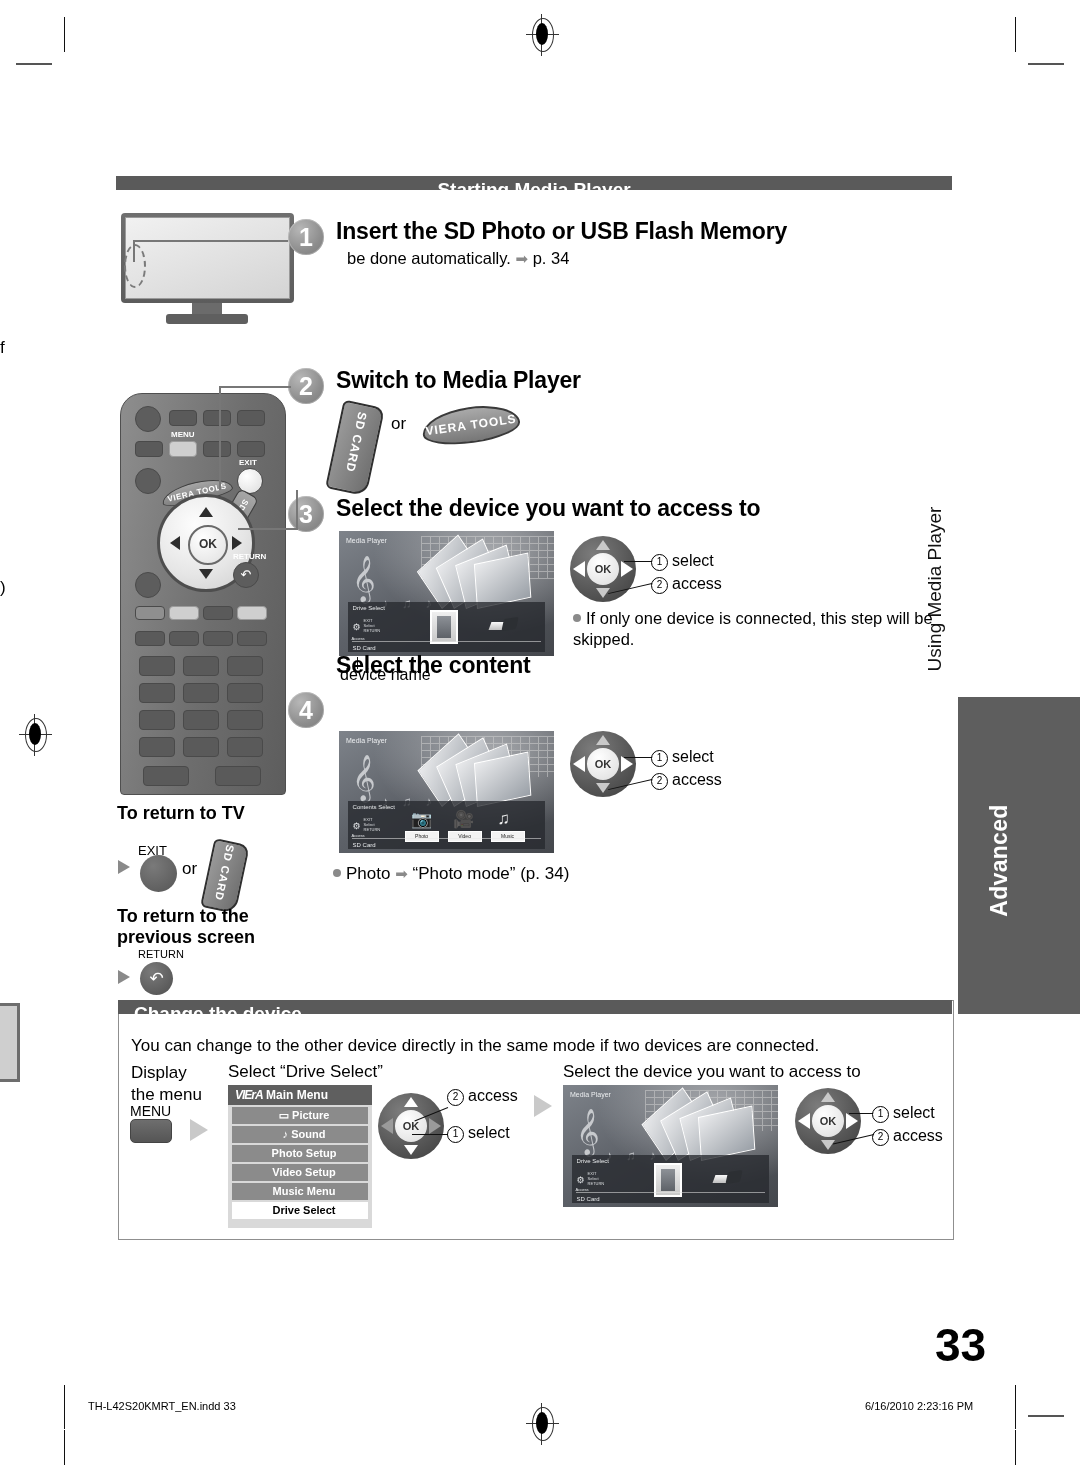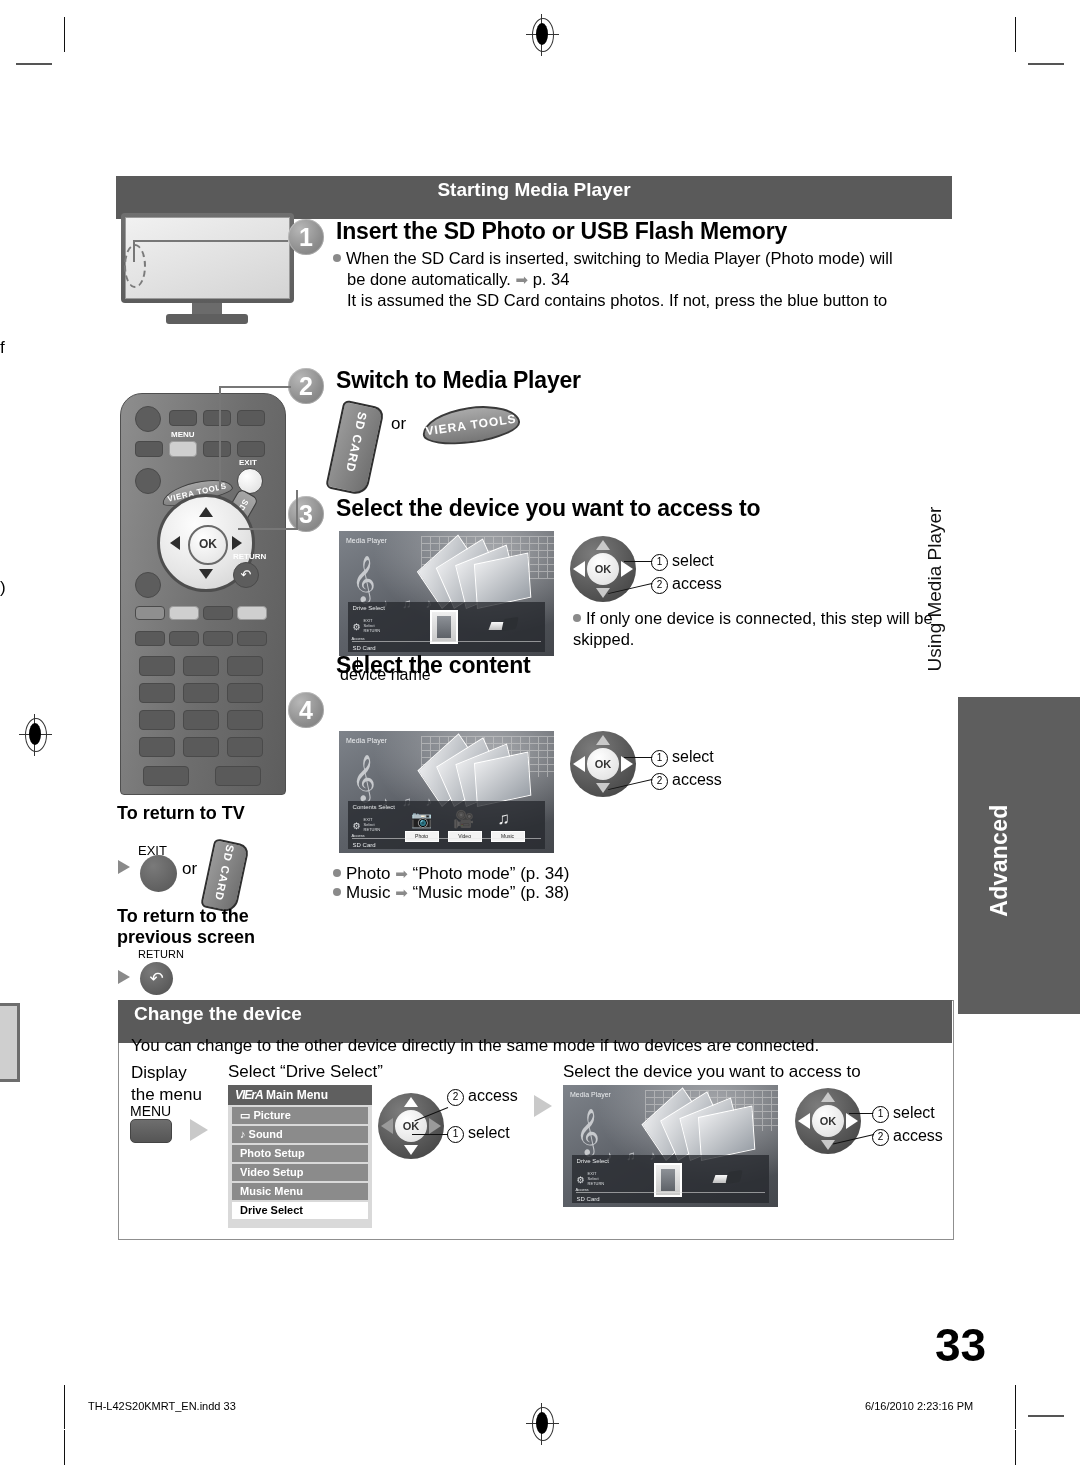--- a/index.html
+++ b/index.html
@@ -34,21 +34,21 @@
     left:915px;top:495px;width:40px;height:190px;
   }
   #running-head .vlabel{
     position:absolute;left:-75px;top:83px;width:190px;text-align:center;
     transform:rotate(-90deg);font-size:19px;color:#111;
   }
 
   
   .barhead{
     background:#5a5a5a;color:#fff;font-weight:bold;font-size:19px;
-    height:43px;line-height:27px;
+    height:14px;line-height:27px;
   }
   #starting-bar{left:116px;top:176px;width:836px;text-align:center;}
   #change-bar{left:118px;top:1000px;width:834px;text-align:left;padding-left:16px;box-sizing:border-box;}
 
   
   .stepnum{
     width:36px;height:36px;border-radius:50%;
     background:radial-gradient(circle at 34% 28%,#b7b7b7,#8d8d8d 62%,#7a7a7a);
     color:#fff;font-weight:bold;font-size:25px;text-align:center;line-height:36px;
     box-shadow:inset 0 0 0 1px rgba(255,255,255,.25);
@@ -200,21 +200,21 @@
 
   
   #viera-menu{position:absolute;left:228px;top:1085px;width:144px;height:143px;background:#d9d9d9;}
   #viera-menu .mtitle{
     height:20px;background:#5f5f5f;color:#fff;font-size:12px;font-weight:bold;
     line-height:20px;padding-left:7px;
   }
   #viera-menu .mtitle .vlogo{font-style:italic;letter-spacing:-1px;font-weight:bold;}
   #viera-menu .mrow{
     height:17px;margin:2px 4px;background:#8b8b8b;color:#fff;font-size:11px;font-weight:bold;
-    line-height:17px;padding-left:8px;
+    line-height:17px;padding-left:8px;text-align:center;
   }
   #viera-menu .mrow.sel{background:#fff;color:#000;}
 
   .menubtn{
     position:absolute;width:40px;height:22px;background:linear-gradient(#6e6e6e,#555);
     border-radius:5px;border:1px solid #444;
   }
   .fatarrow{position:absolute;width:0;height:0;border-top:11px solid transparent;border-bottom:11px solid transparent;border-left:18px solid #c9c9c9;}
   .fatarrow:before{content:"";position:absolute;left:-18px;top:-5px;width:10px;height:10px;background:#c9c9c9;}
 
@@ -283,29 +283,25 @@
   <div class="tv-base"></div>
   <div class="tv-slot"></div>
   <div class="leader" style="left:133px;top:240px;width:2px;height:22px;"></div>
   <div class="leader" style="left:133px;top:240px;width:155px;height:2px;"></div>
 </div>
 
 <div class="abs stepnum" style="left:288px;top:219px;">1</div>
 <div class="abs steptitle" style="left:336px;top:218px;">Insert the SD Photo or USB Flash Memory</div>
 
 <div class="abs body" style="left:333px;top:248px;width:615px;">
-  <div>
-    <span class="bullet-dot"></span><span>When the SD Card is inserted, switching to Media Player (Photo mode) will</span>
-  </div>
   <div style="padding-left:14px;">
     <span>be done automatically.</span>
     <span class="arw">➡</span>
     <span>p. 34</span>
   </div>
-  <div style="padding-left:14px;"><span>It is assumed the SD Card contains photos. If not, press the blue button to</span></div>
 </div>
 
 <div class="abs stepnum" style="left:288px;top:368px;">2</div>
 <div class="abs steptitle" style="left:336px;top:367px;">Switch to Media Player</div>
 
 <div class="sdcard-big" style="left:334px;top:403px;">
   <span>SD CARD</span>
 </div>
 <div class="abs" style="left:391px;top:414px;font-size:17px;">or</div>
 <div class="vieratools-big" style="left:422px;top:407px;">
@@ -415,25 +411,20 @@
 <div class="callout" style="left:651px;top:771px;">
   <span class="cnum">2</span><span>access</span>
 </div>
 
 <div class="abs body" style="left:333px;top:864px;width:400px;font-size:17px;line-height:19px;">
   <div>
     <span class="bullet-dot"></span><span>Photo</span>
     <span class="arw">➡</span>
     <span>“Photo mode” (p. 34)</span>
   </div>
-  <div>
-    <span class="bullet-dot"></span><span>Music</span>
-    <span class="arw">➡</span>
-    <span>“Music mode” (p. 38)</span>
-  </div>
 </div>
 
 <div id="remote">
   <div class="rcirc" style="left:14px;top:12px;width:24px;height:24px;"></div>
   <div class="rbtn" style="left:48px;top:16px;width:26px;height:14px;"></div>
   <div class="rbtn" style="left:82px;top:16px;width:26px;height:14px;"></div>
   <div class="rbtn" style="left:116px;top:16px;width:26px;height:14px;"></div>
 
   <div class="abs" style="left:50px;top:36px;font-size:8px;color:#fff;font-weight:bold;">MENU</div>
   <div class="rbtn" style="left:14px;top:47px;width:26px;height:14px;"></div>

